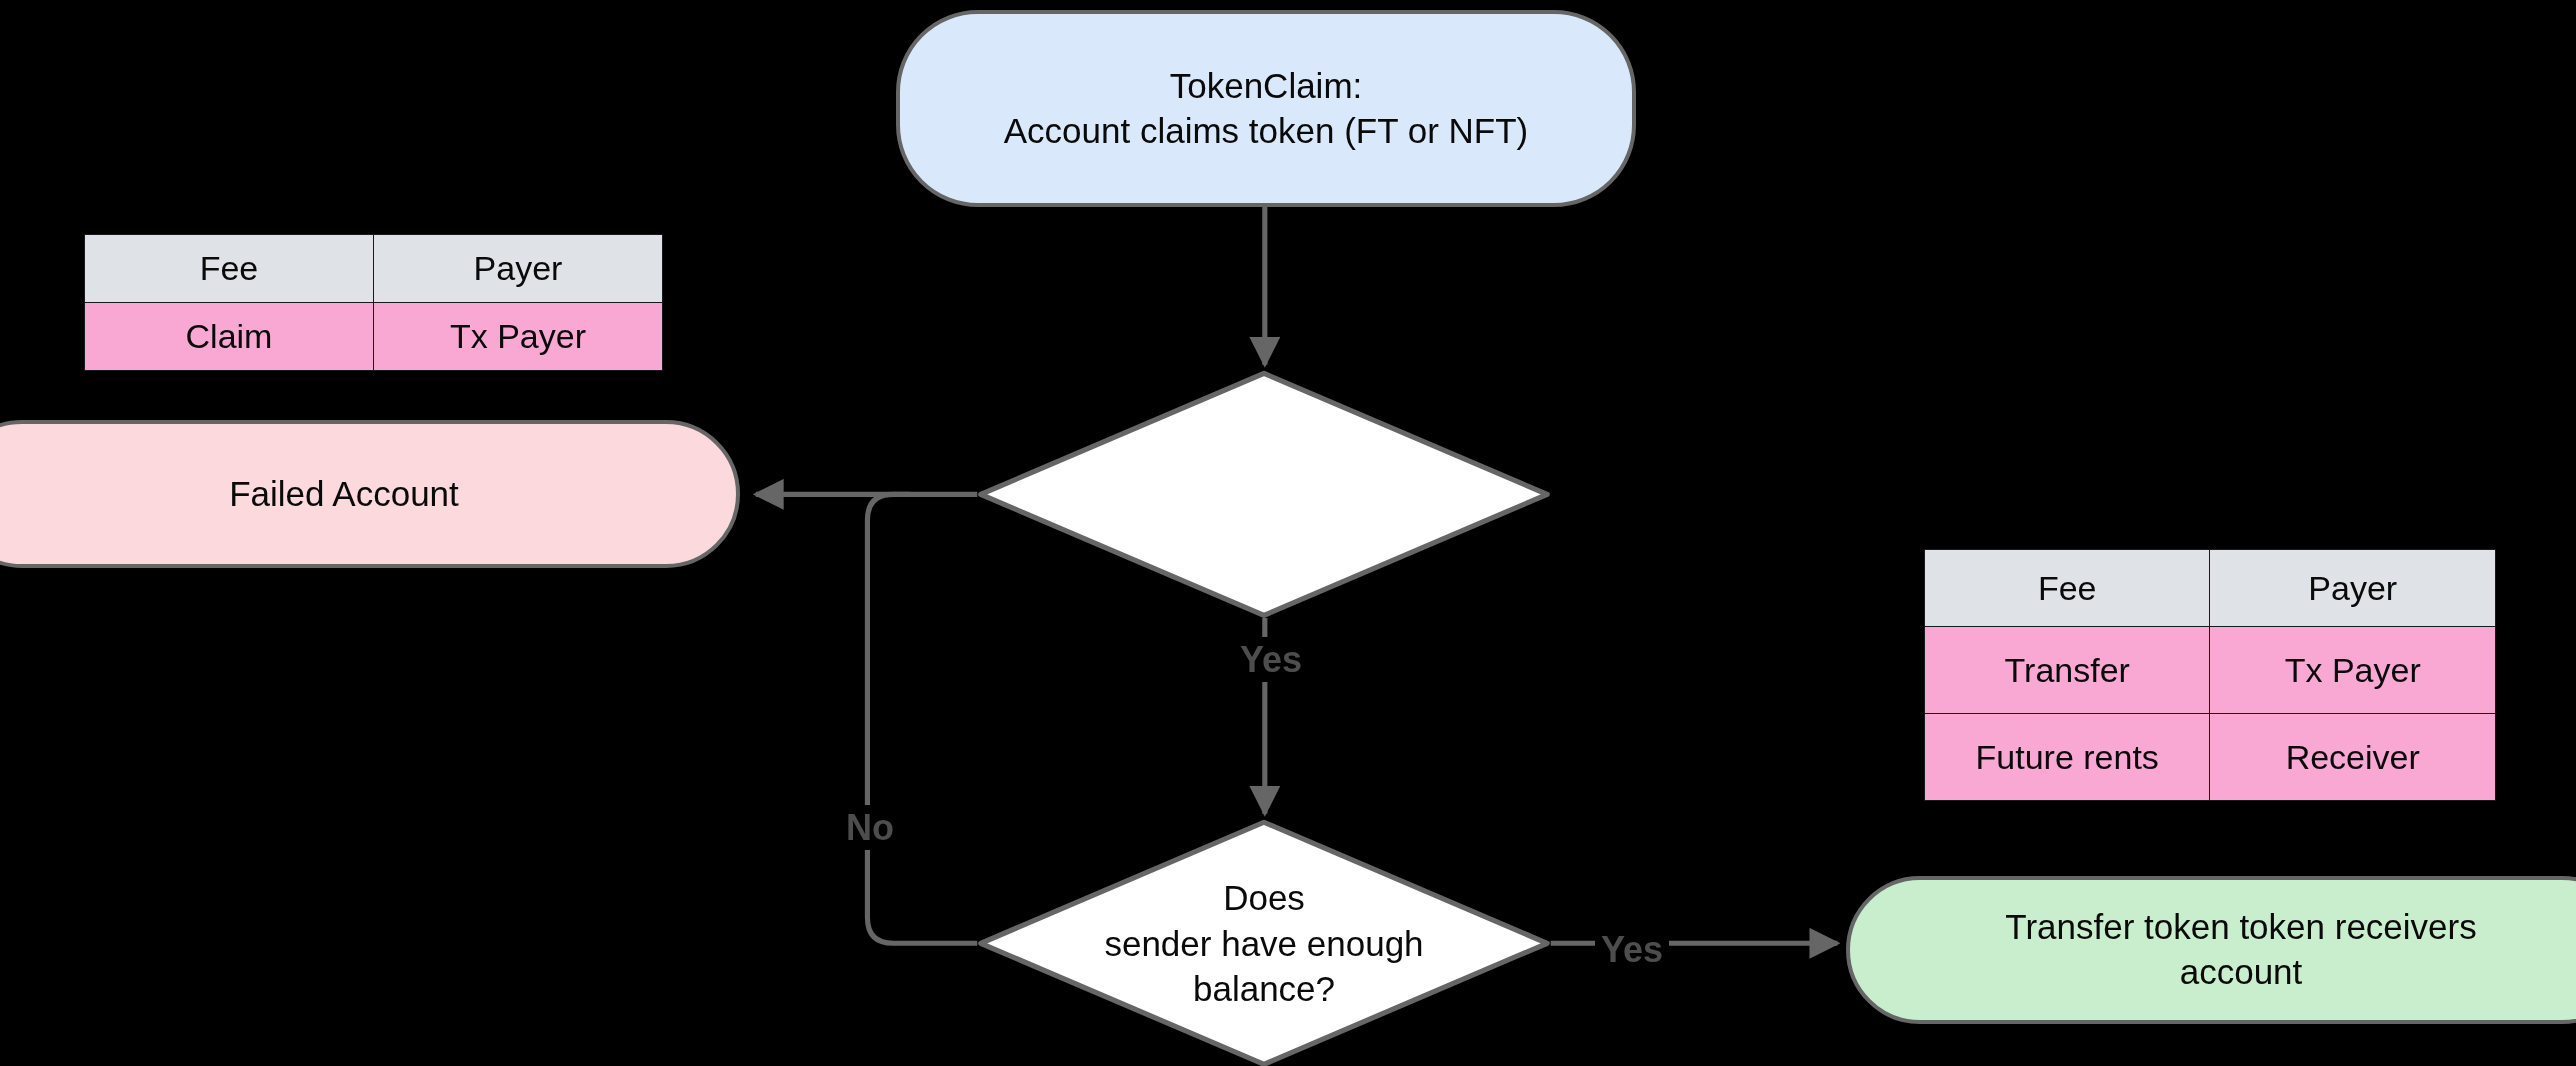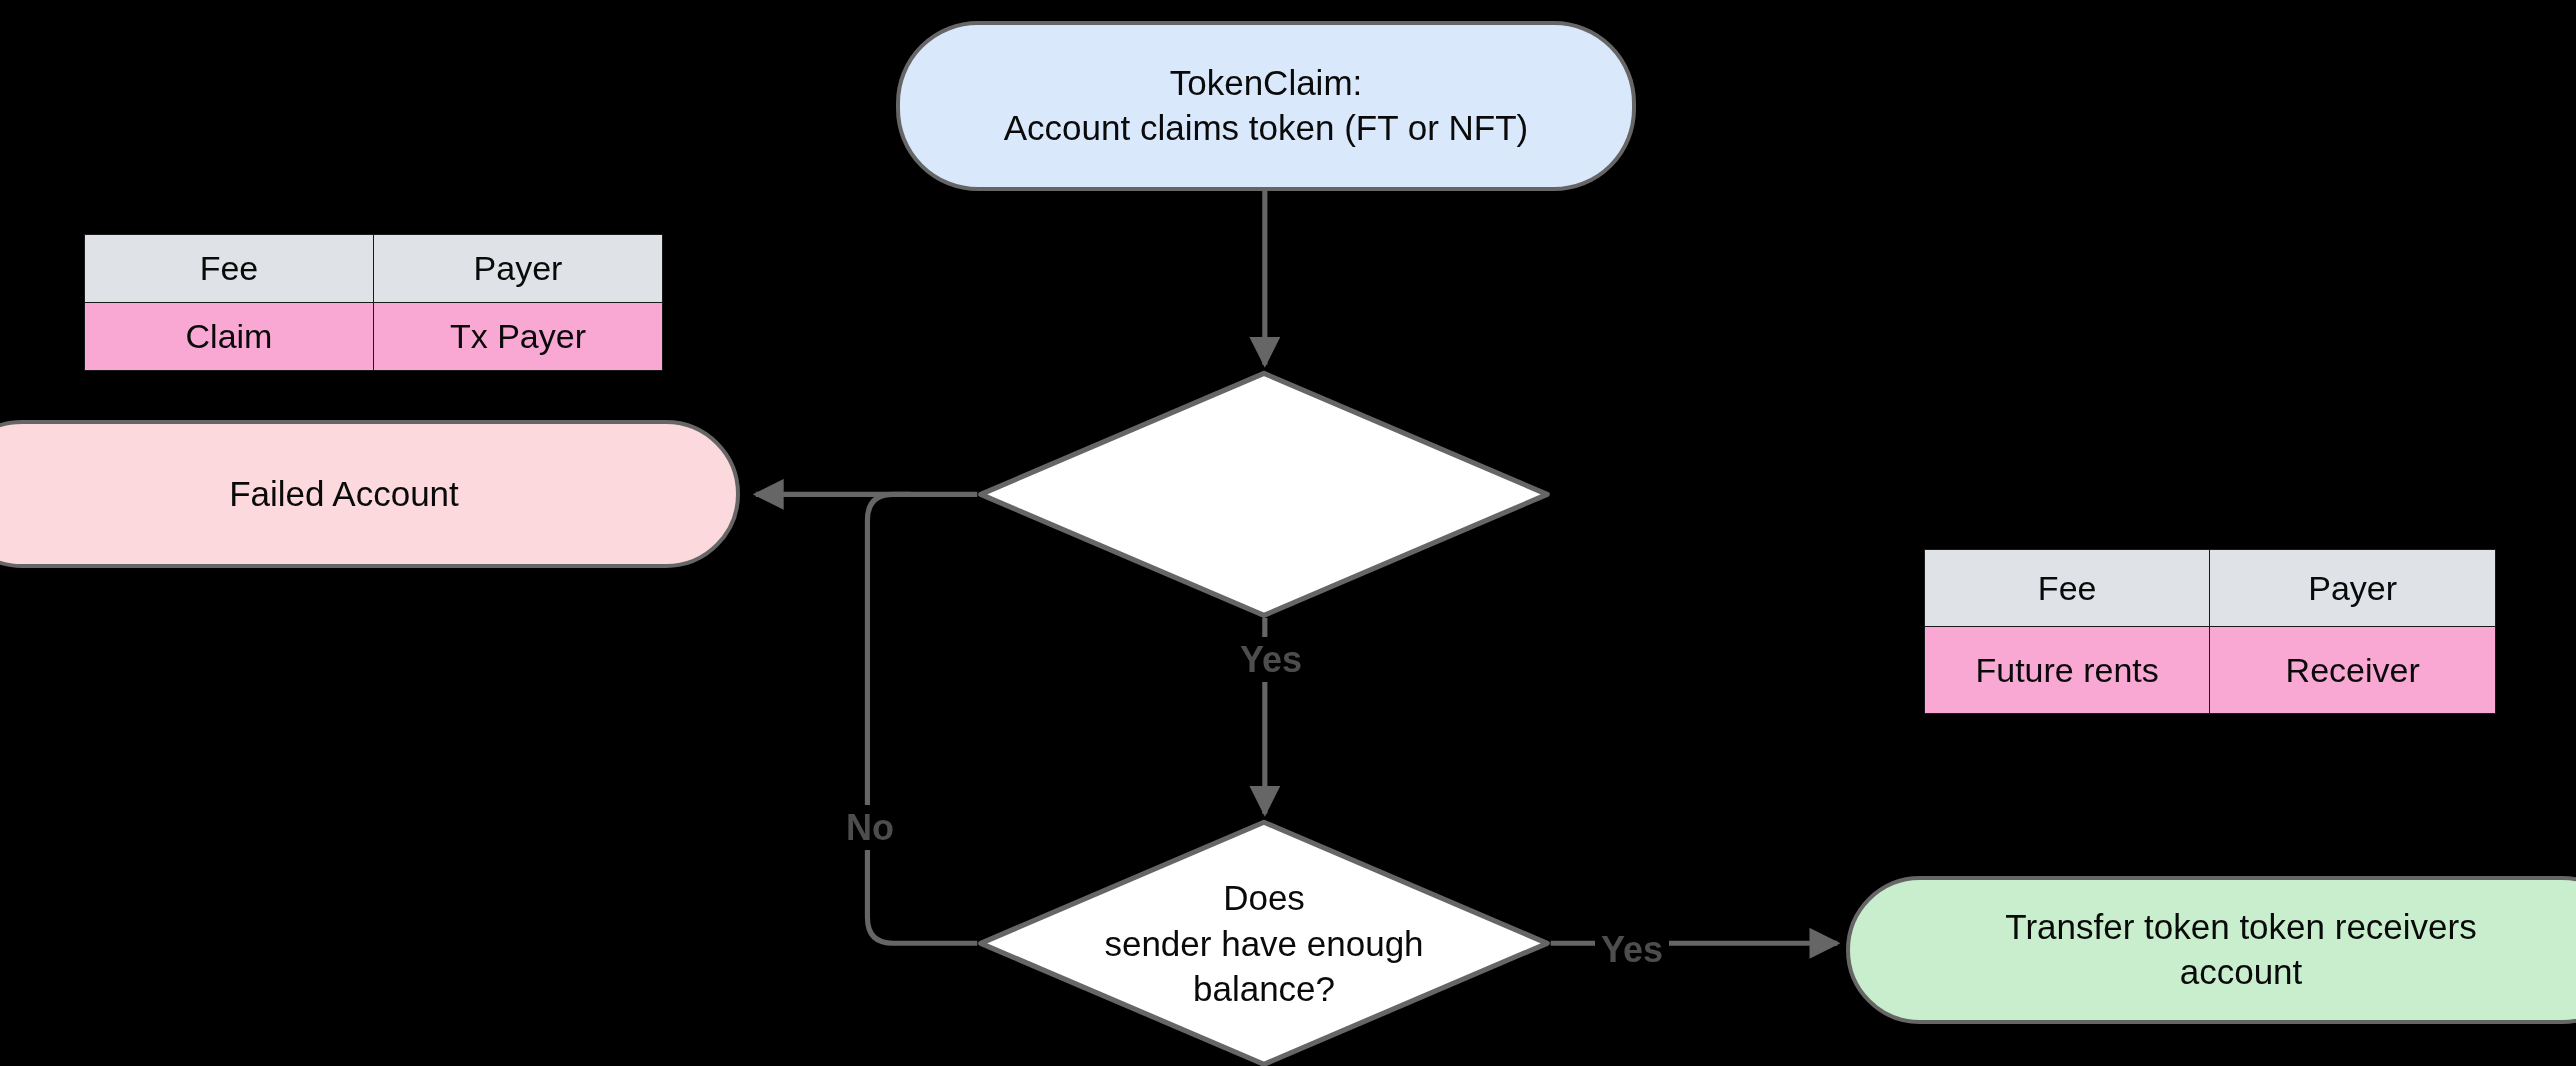--- a/index.html
+++ b/index.html
@@ -39,23 +39,23 @@
     border-radius: 82px;
   }
   .node-label {
     display: block;
     padding: 0 24px;
     white-space: pre-line;
   }
   
   #node-start {
     left: 896px;
-    top: 21px;
+    top: 10px;
     width: 740px;
-    height: 170px;
+    height: 197px;
     background: #dae8fc;
     font-size: 35px;
   }
   #node-failed {
     left: -52px;
     top: 420px;
     width: 792px;
     height: 148px;
     background: #fcd9dc;
     font-size: 35px;
@@ -205,20 +205,24 @@
 
   <table class="fee-table" id="fee-table-right">
     <thead>
       <tr>
         <th class="col-fee">Fee</th>
         <th class="col-payer">Payer</th>
       </tr>
     </thead>
     <tbody>
       <tr>
+        <td>Transfer</td>
+        <td>Tx Payer</td>
+      </tr>
+      <tr>
         <td>Future rents</td>
         <td>Receiver</td>
       </tr>
     </tbody>
   </table>
 
 </div>
 
 
 </body></html>

